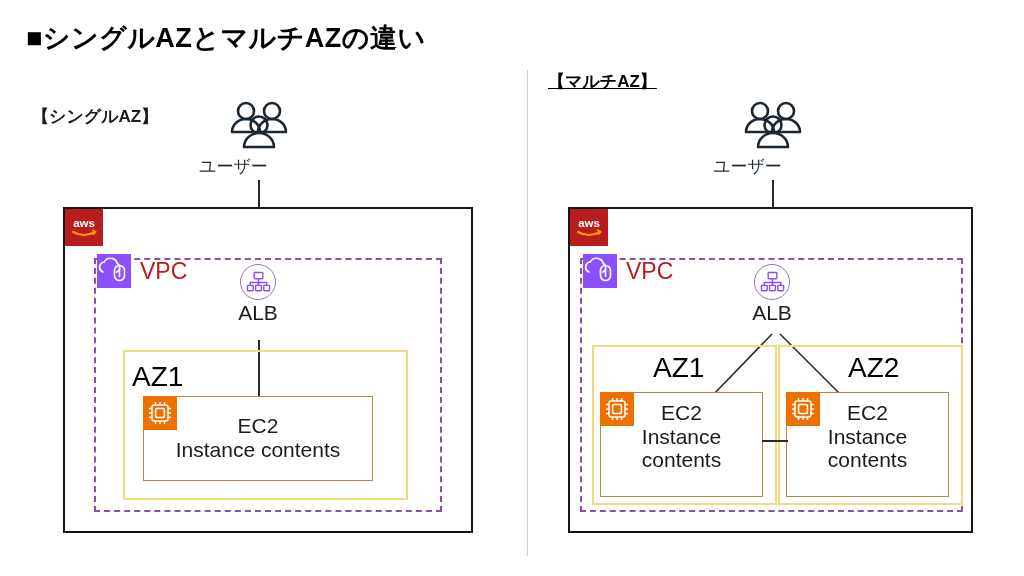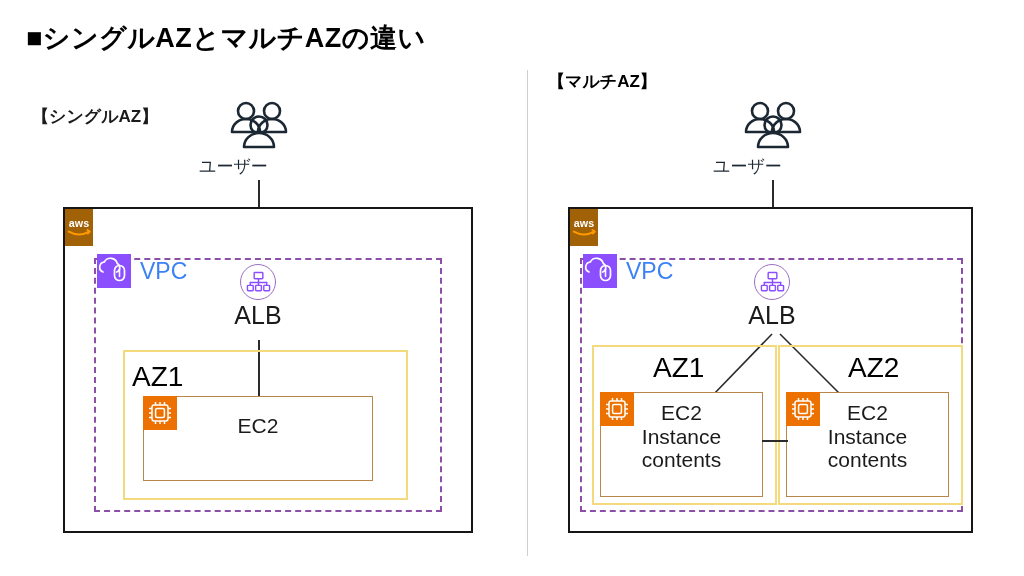--- a/index.html
+++ b/index.html
@@ -63,23 +63,23 @@
   
   .aws-box {
     border: 2.6px solid #161616;
     background: #ffffff;
     box-sizing: border-box;
   }
   .aws-badge {
     position: absolute;
     left: -0.5px;
     top: -0.5px;
-    width: 28px;
+    width: 38px;
     height: 37px;
-    background: #a16207;
+    background: #b91c1c;
     color: #ffffff;
     display: flex;
     align-items: center;
     justify-content: center;
   }
 
   
   .vpc-box {
     border: 2.2px dashed #8b4fa8;
     box-sizing: border-box;
@@ -91,40 +91,40 @@
     align-items: center;
   }
   .vpc-icon {
     width: 34px;
     height: 34px;
     background: #8c4fff;
     flex: 0 0 auto;
   }
   .vpc-label {
     font-size: 23px;
-    color: #3b82f6;
+    color: #b91c1c;
     margin-left: 9px;
     white-space: nowrap;
   }
 
   
   .alb-wrap { position: absolute; text-align: center; width: 80px; }
   .alb-circle {
     width: 36px;
     height: 36px;
     border: 1.8px solid #9b6fc4;
     border-radius: 50%;
     margin: 0 auto;
     box-sizing: border-box;
     display: flex;
     align-items: center;
     justify-content: center;
   }
   .alb-label {
-    font-size: 25px;
+    font-size: 21px;
     color: #1b1b1b;
     margin-top: 1px;
     white-space: nowrap;
   }
 
   
   .az-box {
     border: 2.6px solid #f3db7d;
     box-sizing: border-box;
     background: transparent;
@@ -249,24 +249,25 @@
           <line x1="9" y1="17" x2="6" y2="17"></line>
           <line x1="9" y1="21.5" x2="6" y2="21.5"></line>
         <line x1="25" y1="12.5" x2="28" y2="12.5"></line>
           <line x1="25" y1="17" x2="28" y2="17"></line>
           <line x1="25" y1="21.5" x2="28" y2="21.5"></line>
       </g>
     </svg>
   </div>
   <div class="ec2-text" style="top:17px;">
     <span>EC2</span>
-  </div>
-</div>
-
-<div class="abs panel-heading" style="left:548px; top:70px;">【マルチAZ】</div>
+    <span>Instance contents</span>
+  </div>
+</div>
+
+<div class="abs panel-heading" style="left:548px; top:70px;text-decoration:underline;">【マルチAZ】</div>
 
 <div class="abs users-block" style="left:713px; top:100px;">
   <svg class="users-icon" width="62" height="54" viewBox="0 0 62 54">
     <g fill="none" stroke="#1b2733" stroke-width="2.6" stroke-linecap="round" stroke-linejoin="round">
       <circle cx="18" cy="11" r="8"></circle>
       <path d="M4 32 a14 13 0 0 1 28 0 Z"></path>
       <circle cx="44" cy="11" r="8"></circle>
       <path d="M30 32 a14 13 0 0 1 28 0 Z"></path>
       <circle cx="31" cy="25" r="8.5"></circle>
       <path d="M16 47 a15 14 0 0 1 30 0 Z" fill="#ffffff"></path>

